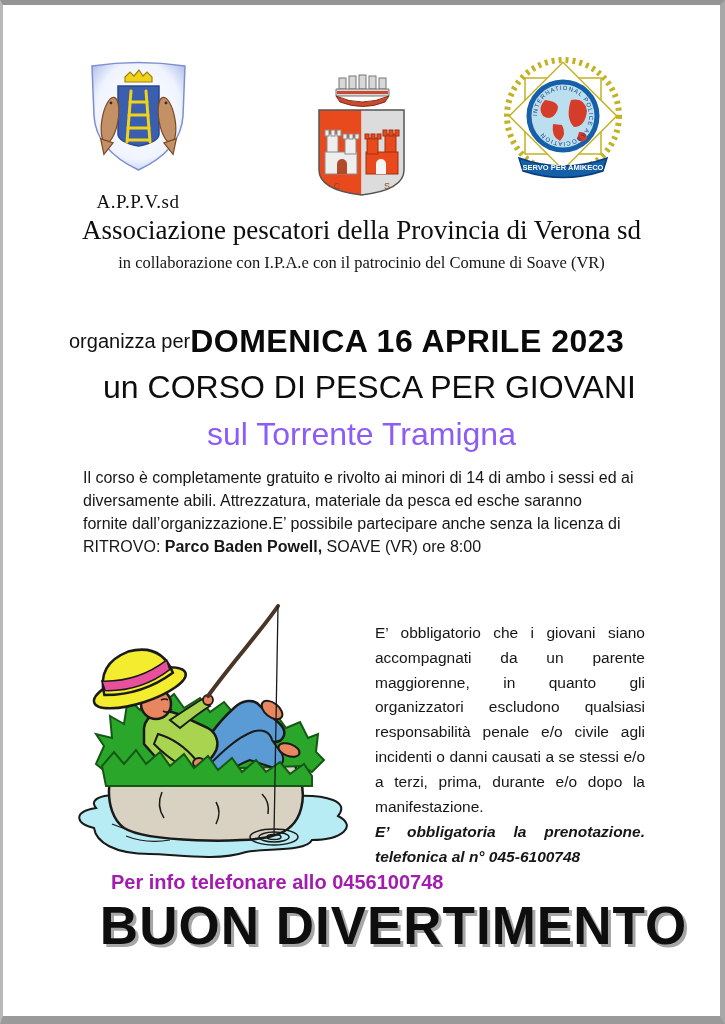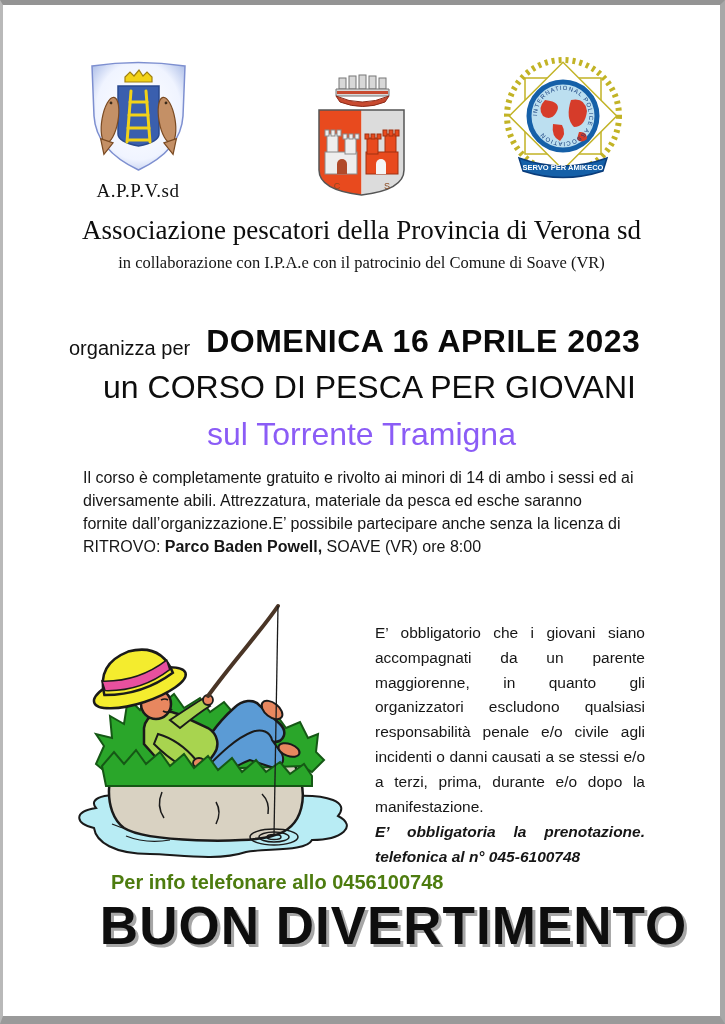--- a/index.html
+++ b/index.html
@@ -10,34 +10,34 @@
     border-bottom:8px solid #9a9a9a; border-left:3px solid #b9b9b9;
     font-family:"Liberation Sans", sans-serif; color:#1a1a1a;
   }
   figure { margin:0; }
   .logo { position:absolute; text-align:center; }
   .logo-appv { left:80px; top:53px; width:110px; }
   .logo-soave { left:296px; top:53px; width:125px; }
   .logo-ipa { left:496px; top:51px; width:128px; }
   .appv-caption {
     font-family:"Liberation Serif", serif; font-size:19px; color:#111;
-    margin-top:0; letter-spacing:0.5px;
+    margin-top:11px; letter-spacing:0.5px;
   }
   .assoc-title {
     position:absolute; top:210px; left:0; width:100%; text-align:center;
     font-family:"Liberation Serif", serif; font-weight:400;
     font-size:27px; color:#0d0d0d; margin:0;
   }
   .assoc-subtitle {
     position:absolute; top:248px; left:0; width:100%; text-align:center;
     font-family:"Liberation Serif", serif; font-size:16.5px; color:#141414;
   }
   .event-line1 {
     position:absolute; top:318px; left:66px; right:30px;
-    display:flex; align-items:flex-end; gap:16px; justify-content:flex-start;
+    display:flex; align-items:center; justify-content:flex-start;
   }
   .organizza { font-size:20px; color:#111; }
   .event-date { font-size:32px; font-weight:700; color:#0a0a0a; letter-spacing:0.5px; }
   .event-line2 {
     position:absolute; top:364px; left:0; width:100%; text-align:center;
     font-size:32px; color:#0d0d0d;padding-left:8px;
   }
   .event-line3 {
     position:absolute; top:411px; left:0; width:100%; text-align:center;
     font-size:32px; color:#8b5cf6;
@@ -51,21 +51,21 @@
     position:absolute; left:63px; top:591px; width:295px; height:276px;
   }
   .notice {
     position:absolute; left:372px; top:616px; width:270px;
     font-size:15.5px; line-height:24.8px; text-align:justify; color:#161616;
   }
   .notice p { margin:0; }
   .notice .reservation { font-weight:700; font-style:italic; margin-top:1px; }
   .phone-info {
     position:absolute; left:108px; top:866px; font-size:20px; font-weight:700;
-    color:#4d7c0f;
+    color:#a21caf;
   }
   .footer-banner {
     position:absolute; top:890px; left:0; width:100%; text-align:center;
     font-size:53px; font-weight:800; letter-spacing:1px; color:#0e0e0e;
     text-shadow:3px 3px 0 #a6a6a6;
     padding-left:32px;
   }
   svg text { font-family:"Liberation Sans", sans-serif; }
 </style>
 </head>

